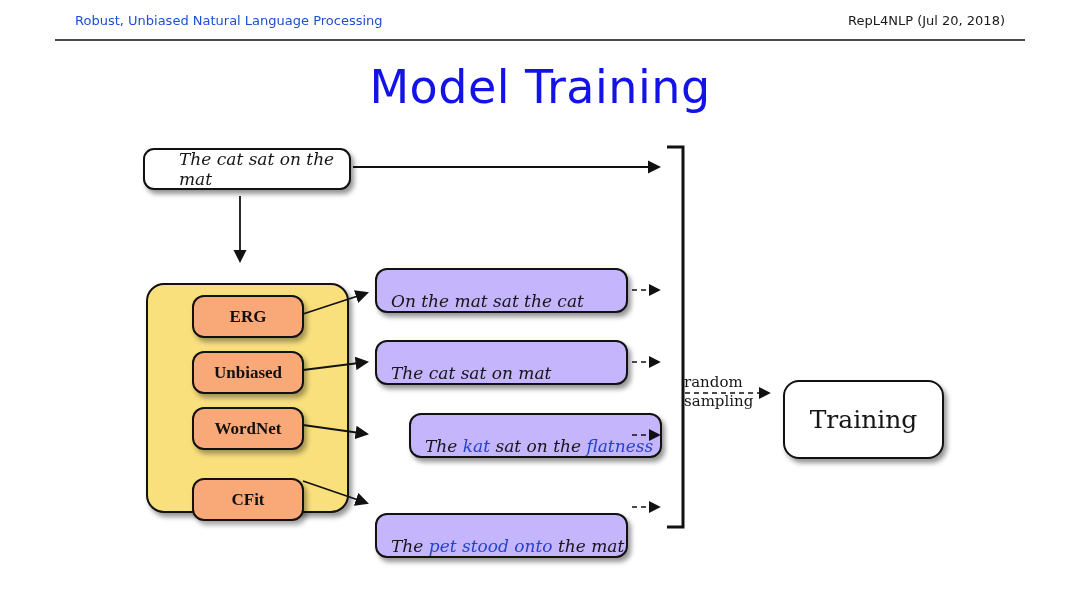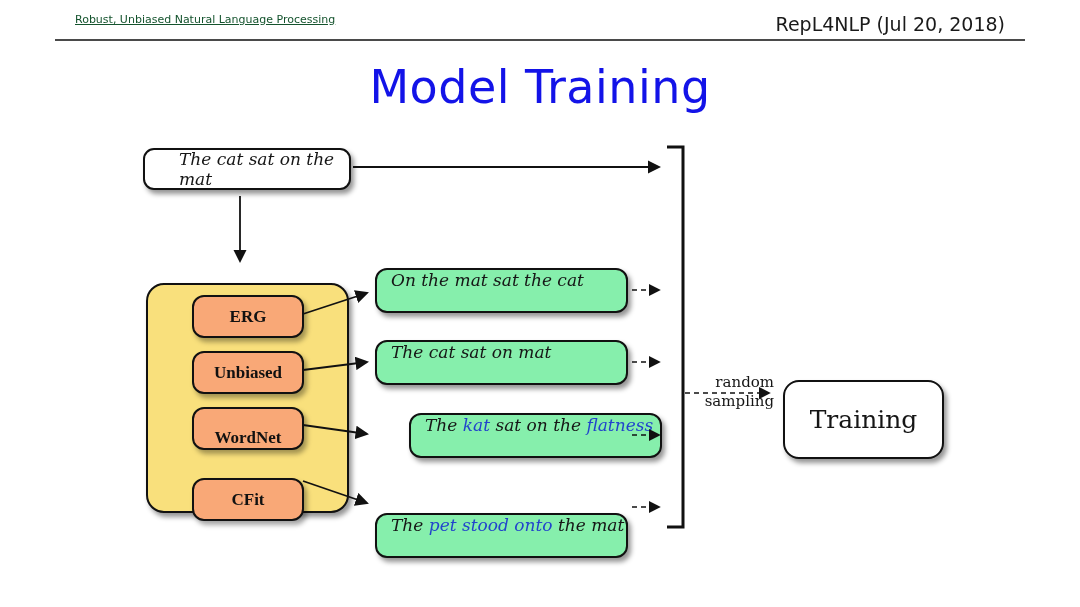--- a/index.html
+++ b/index.html
@@ -1,22 +1,22 @@
 <!DOCTYPE html>
 <html><head>
 <meta charset="utf-8">
 <style>
   html,body{margin:0;padding:0;background:#ffffff;}
   .slide{
     position:relative;width:1080px;height:607px;background:#ffffff;overflow:hidden;
     font-family:"DejaVu Sans",sans-serif;
   }
   
-  .hdr-left{position:absolute;left:75px;top:13px;font-size:11px;color:#14532d;text-decoration:underline;}
-  .hdr-right{position:absolute;right:75px;top:13px;font-size:19px;color:#1a1a1a;}
+  .hdr-left{position:absolute;left:75px;top:13px;font-size:13px;color:#1d4ed8;}
+  .hdr-right{position:absolute;right:75px;top:13px;font-size:13px;color:#1a1a1a;}
   .hdr-rule{position:absolute;left:55px;top:39px;width:970px;height:2px;background:#4a4a4a;}
   
   .title{
     position:absolute;left:0;top:60px;width:1080px;text-align:center;
     font-size:46px;letter-spacing:0.5px;color:#1313e8;
   }
   
   .bx{position:absolute;box-sizing:border-box;border:2.4px solid #111;background:#fff;
       box-shadow:3px 4px 5px rgba(0,0,0,0.42);z-index:2;}
   .serif-it{font-family:"DejaVu Serif",serif;font-style:italic;font-size:17px;color:#161616;padding-left:34px;}
@@ -24,33 +24,33 @@
   .src{left:143px;top:148px;width:208px;height:42px;border-radius:11px;
        display:flex;align-items:center;justify-content:center;}
   
   .group{left:146px;top:283px;width:203px;height:230px;border-radius:18px;background:#f9e07c;}
   
   .gen{position:absolute;box-sizing:border-box;left:44px;width:112px;height:43px;
        border:2.4px solid #111;border-radius:12px;background:#f9a877;
        box-shadow:3px 4px 5px rgba(0,0,0,0.35);
        display:flex;align-items:center;justify-content:center;
        font-family:Liberation Serif, serif;font-weight:bold;font-size:17px;color:#111;}
-  .gen0{top:10px;} .gen1{top:66px;} .gen2{top:122px;align-items:flex-end;} .gen3{top:178px;margin-top:15px;}
+  .gen0{top:10px;} .gen1{top:66px;} .gen2{top:122px;} .gen3{top:178px;margin-top:15px;}
   
-  .out{width:253px;height:45px;left:375px;border-radius:12px;background:#86efac;
-       display:flex;align-items:flex-start;padding-left:14px;}
+  .out{width:253px;height:45px;left:375px;border-radius:12px;background:#c4b5fd;
+       display:flex;align-items:flex-end;padding-left:14px;}
   .out0{top:268px;} .out1{top:340px;} .out2{top:413px;margin-left:34px;} .out3{top:485px;margin-top:28px;}
   .blue-w{color:#2244cc;}
   
   .training{left:783px;top:380px;width:161px;height:79px;border-radius:16px;
        display:flex;align-items:center;justify-content:center;
        font-family:"DejaVu Serif",serif;font-size:25px;color:#161616;}
   
   .sampling{
-    position:absolute;left:684px;top:373px;width:90px;text-align:right;z-index:4;
+    position:absolute;left:684px;top:373px;width:90px;text-align:left;z-index:4;
     font-family:"DejaVu Serif",serif;font-size:15px;color:#161616;line-height:19px;
   }
   
   .arrows{position:absolute;left:0;top:0;width:1080px;height:607px;z-index:3;pointer-events:none;}
 </style>
 </head>
 <body>
 
 <div class="slide">
 

